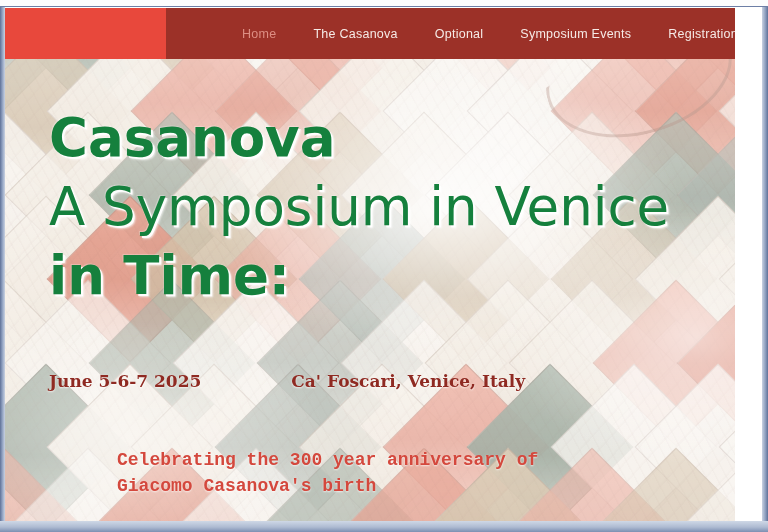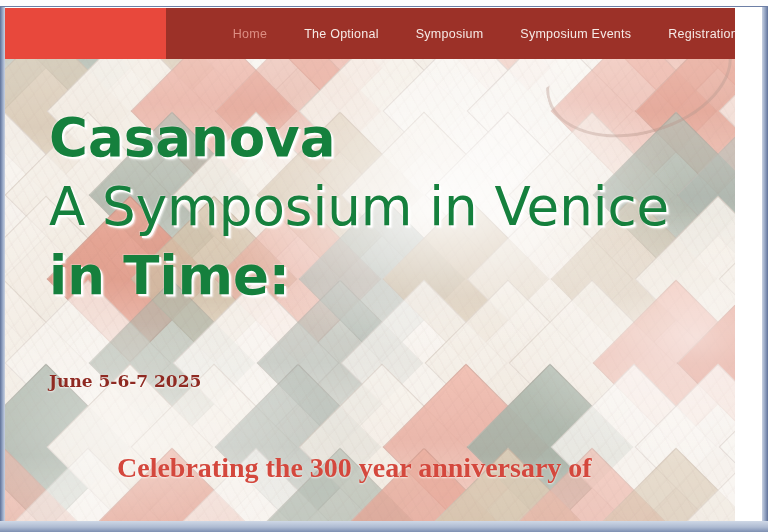--- a/index.html
+++ b/index.html
@@ -149,23 +149,23 @@
     color:#8f2a22;
     text-shadow:0 1px 2px rgba(255,255,255,0.75);
     white-space:nowrap;
   }
   #event-dates{ margin-right:0; }
   #event-venue{ margin-left:90px; }
 
   #tagline{
     position:absolute; left:112px; top:440px;
     z-index:5;
-    font-family:Liberation Serif, serif;
+    font-family:Liberation Mono, monospace;
     font-weight:700;
-    font-size:28px;
+    font-size:18px;
     line-height:1.42;
     color:#d4483d;
     text-shadow:0 1px 2px rgba(255,255,255,0.7);
     white-space:nowrap;
   }
   #tagline .tagline-line{ display:block; }
 </style>
 </head>
 <body>
 
@@ -257,35 +257,37 @@
         </div>
       <div id="marble-veins"></div>
       <div id="arc-decor"></div>
       <div id="haze-overlay"></div>
     </div>
 
     <div id="site-header">
       <div id="brand-block"></div>
       <nav id="nav-bar">
         <a class="nav-item active">Home</a>
-        <a class="nav-item">The Optional</a>
-        <a class="nav-item">Symposium</a>
+        <a class="nav-item">The Casanova</a>
+        <a class="nav-item">Optional</a>
         <a class="nav-item">Symposium Events</a>
         <a class="nav-item">Registration</a>
       </nav>
     </div>
 
     <h1 id="hero-title">
       <span class="title-line" id="title-line-1">Casanova</span>
       <span class="title-line" id="title-line-3">A Symposium in Venice</span>
       <span class="title-line" id="title-line-2">in Time:</span>
     </h1>
 
     <div id="meta-row">
       <span id="event-dates">June 5-6-7 2025</span>
+      <span id="event-venue">Ca' Foscari, Venice, Italy</span>
     </div>
 
     <div id="tagline">
       <span class="tagline-line">Celebrating the 300 year anniversary of</span>
+      <span class="tagline-line">Giacomo Casanova's  birth</span>
     </div>
 
   </div>
 </div>
 
 </body></html>

